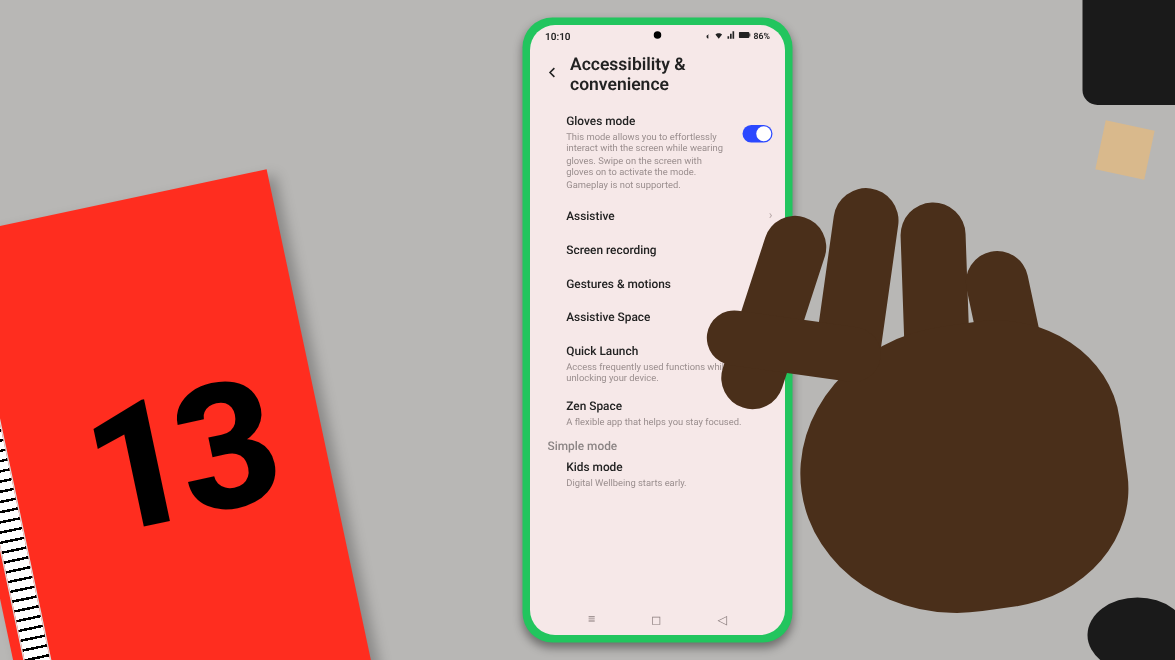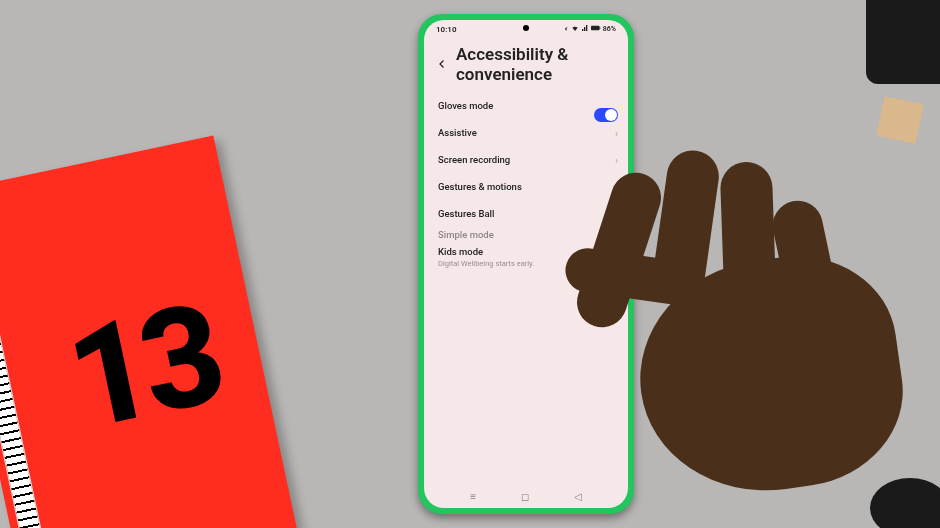--- a/index.html
+++ b/index.html
@@ -52,26 +52,26 @@
   }
   .cam { position:absolute; top:5px; left:50%; transform:translateX(-50%);
     width:6px;height:6px;background:#000;border-radius:50%; z-index:5;}
   .status-bar{
     display:flex; justify-content:space-between; align-items:center;
     padding:4px 12px 0; font-size:8px; font-weight:600;
   }
   .status-icons{display:flex;gap:2px;align-items:center;font-size:7px;}
   .header{
     display:flex;align-items:center;gap:8px;
-    padding:10px 12px 8px; font-size:17px; font-weight:600;
+    padding:10px 12px 8px; font-size:14px; font-weight:600;
   }
   .back-arrow svg{width:12px;height:12px;}
   .cutoff{ padding:2px 14px 6px; color:#888; font-size:8px; border-bottom:0; }
   .item{
-    padding:8px 14px;
+    padding:8px 29px;
     position:relative;
   }
   .item-title{font-size:9.5px;font-weight:500;color:#222;}
   .item-desc{font-size:7.5px;color:#9a8e8e;line-height:1.25;margin-top:2px;max-width:130px;}
   .chev{position:absolute;right:10px;top:50%;transform:translateY(-50%);color:#b9a9a9;font-size:10px;}
   .toggle{
     position:absolute;right:10px;top:16px;
     width:24px;height:14px;background:#2b48ff;border-radius:8px;
   }
   .toggle::after{
@@ -150,45 +150,55 @@
         <svg viewBox="0 0 24 24" fill="none" stroke="#222" stroke-width="2.5">
             <path d="M15 5l-7 7 7 7"></path>
           </svg>
       </span>
       <span>Accessibility &amp; convenience</span>
     </div>
 
 
     <div class="item">
       <div class="item-title">Gloves mode</div>
+      <div class="item-desc">This mode allows you to effortlessly interact with the screen while wearing gloves. Swipe on the screen with gloves on to activate the mode. Gameplay is not supported.</div>
       <div class="toggle"></div>
     </div>
 
     <div class="item">
       <div class="item-title">Assistive</div>
       <span class="chev">›</span>
     </div>
 
     <div class="item">
       <div class="item-title">Screen recording</div>
       <span class="chev">›</span>
     </div>
 
     <div class="item">
       <div class="item-title">Gestures &amp; motions</div>
       <span class="chev">›</span>
     </div>
 
     <div class="item">
-      <div class="item-title">Gestures Ball</div>
-      <span class="chev">›</span>
-    </div>
-
-
-
+      <div class="item-title">Assistive Space</div>
+      <span class="chev">›</span>
+    </div>
+
+    <div class="item">
+      <div class="item-title">Quick Launch</div>
+      <div class="item-desc" style="max-width:150px">Access frequently used functions while unlocking your device.</div>
+      <span class="chev">›</span>
+    </div>
+
+
+    <div class="item" style="padding-top:4px">
+      <div class="item-title">Zen Space</div>
+      <div class="item-desc" style="max-width:170px">A flexible app that helps you stay focused.</div>
+    </div>
 
     <div class="item" style="padding:2px 14px;opacity:.5">
       <div class="item-title">Simple mode</div>
     </div>
 
     <div class="item" style="padding-top:4px">
       <div class="item-title">Kids mode</div>
       <div class="item-desc" style="max-width:170px">Digital Wellbeing starts early.</div>
     </div>
 

